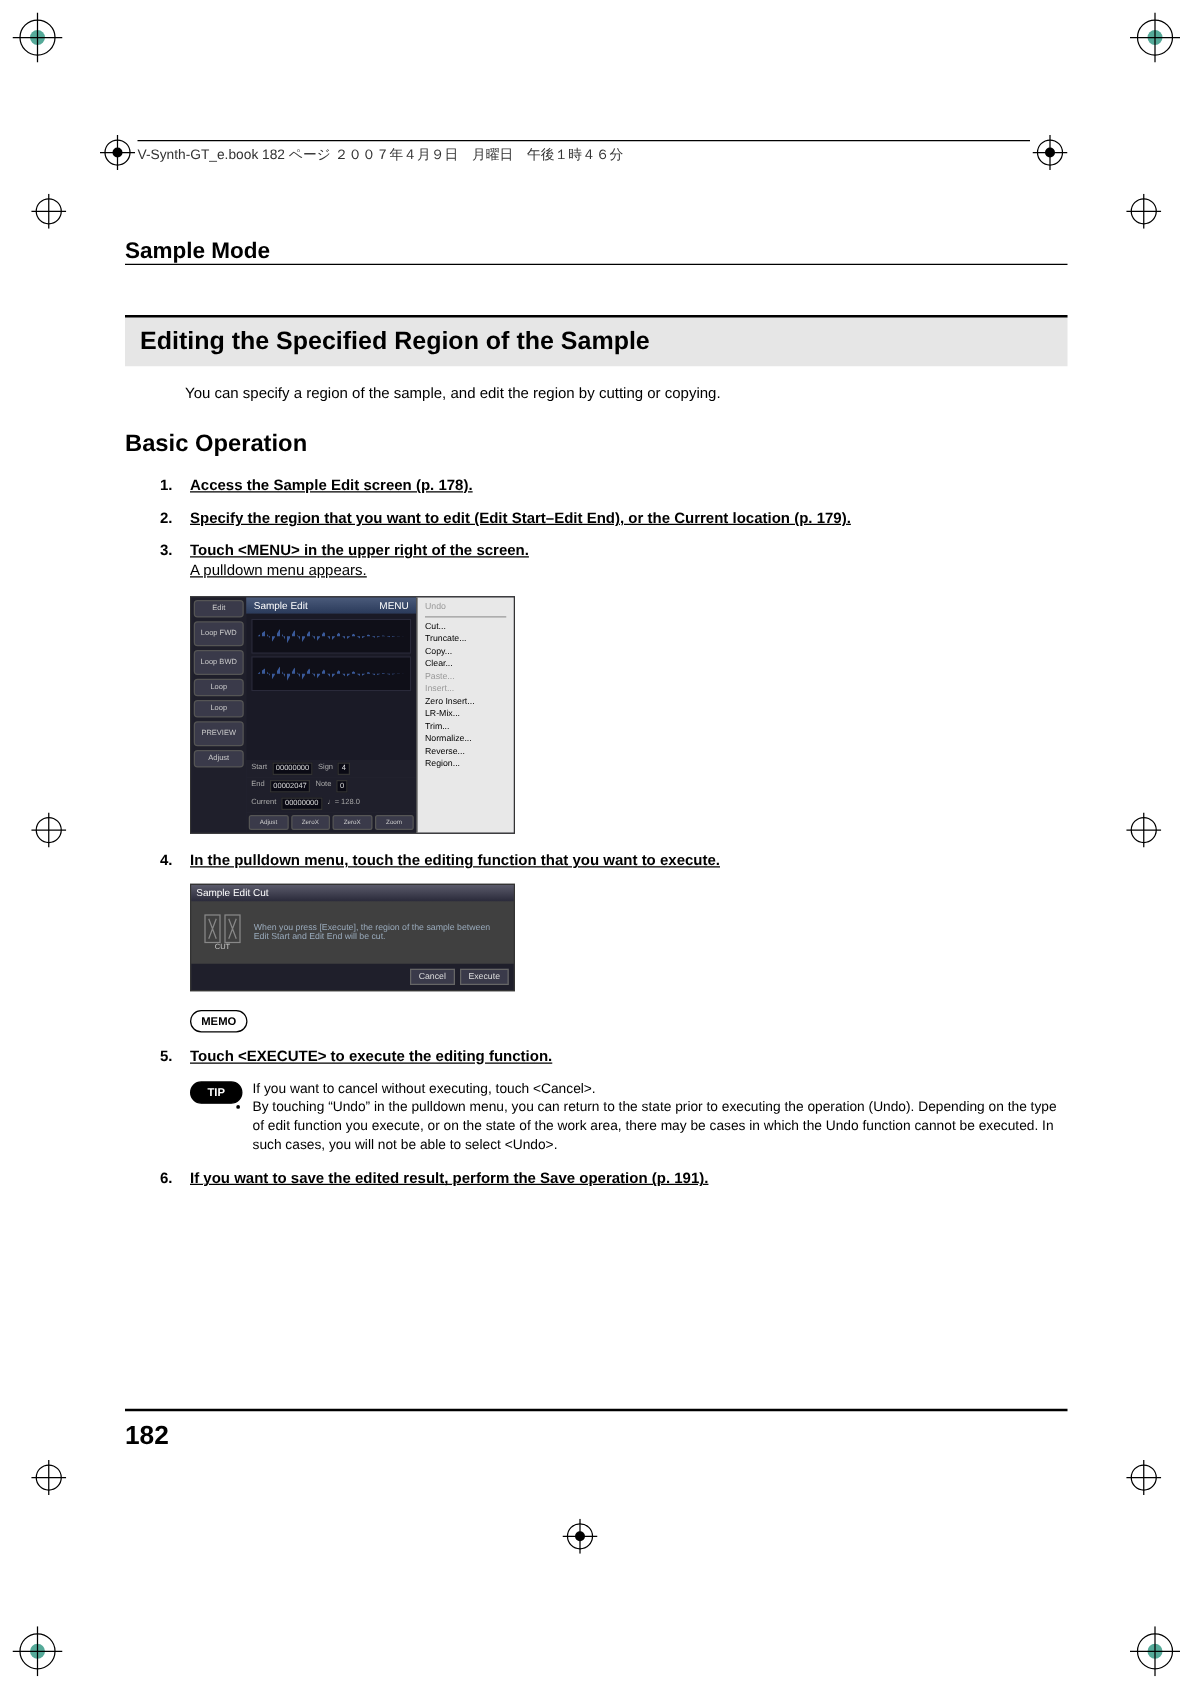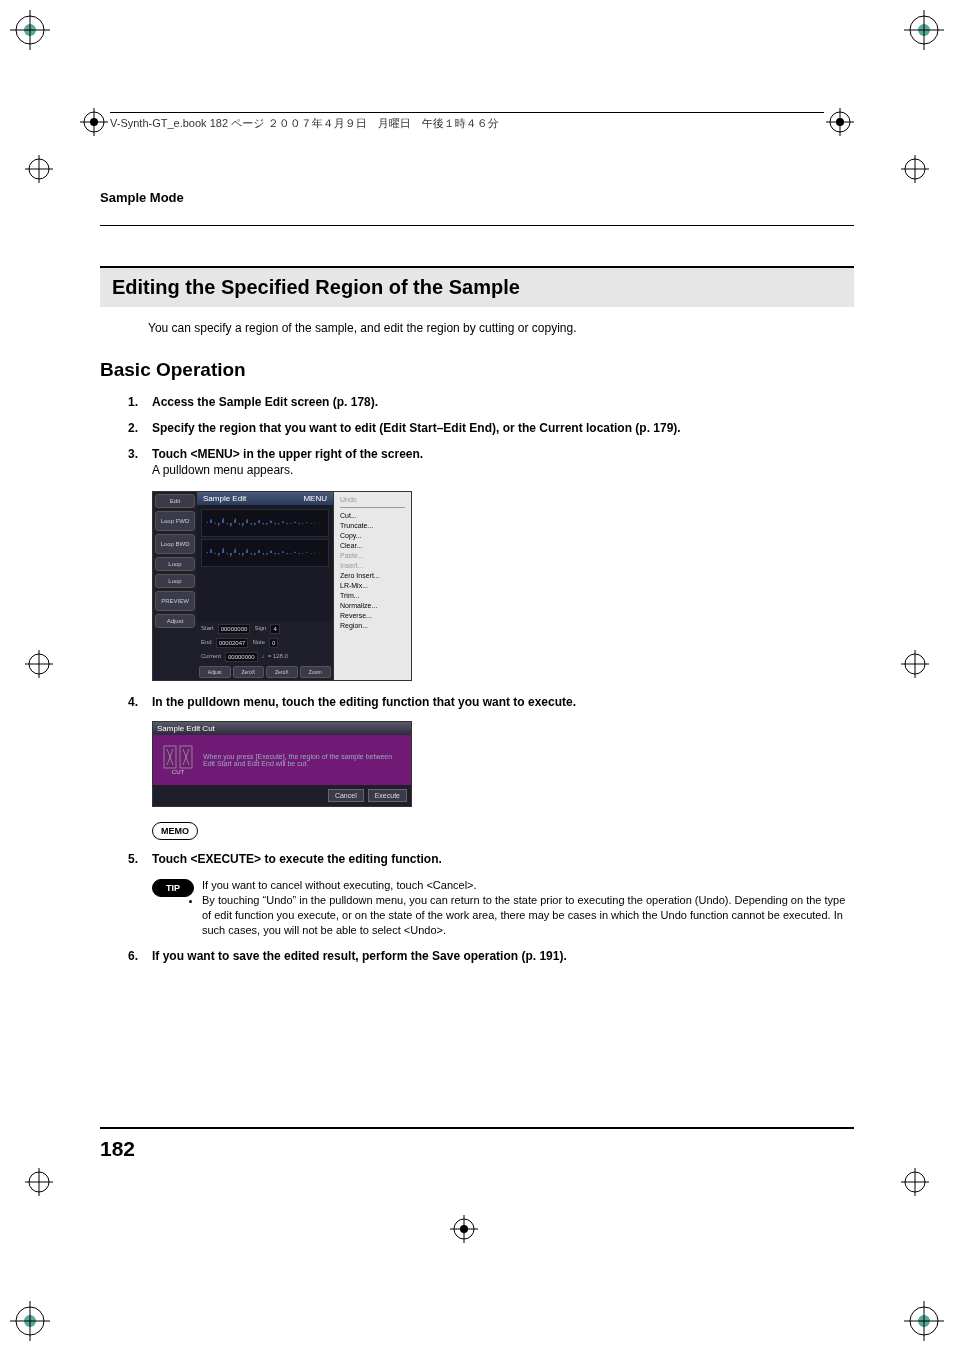--- a/index.html
+++ b/index.html
@@ -55,22 +55,22 @@
   }
 
   .page {
     position: absolute;
     top: 190px;
     left: 100px;
     width: 754px;
   }
   .running-head {
     font-weight: bold;
-    font-size: 13px;
-    margin-bottom: 20px;
+    font-size: 18px;
+    margin-bottom: 0;
   }
   .thin-rule {
     border: none;
     border-top: 1px solid #000;
     margin-bottom: 40px;
   }
   .h1-band {
     background: #e6e6e6;
     border-top: 2px solid #000;
     padding: 8px 12px;
@@ -88,21 +88,21 @@
     font-weight: bold;
     margin-bottom: 14px;
   }
   .steps { list-style: none; margin-left: 28px; }
   .step { display: flex; margin-bottom: 10px; font-size: 12px; }
   .step-num {
     font-weight: bold;
     width: 24px;
     flex-shrink: 0;
   }
-  .step-body { flex: 1; }
+  .step-body { flex: 1; text-decoration: underline; }
   .step-body .bold { font-weight: bold; display: block; margin-bottom: 2px; }
   .step-body .plain { display: block; margin-bottom: 4px; }
 
   .figure {
     margin: 8px 0 14px 52px;
     width: 260px;
     border: 1px solid #333;
     background: #2a2a38;
     font-size: 8px;
     color: #ddd;
@@ -202,21 +202,21 @@
     flex-direction: column;
     gap: 3px;
     border-left: 1px solid #333;
   }
   .fig1-menu .mi { white-space: nowrap; }
   .fig1-menu .mi.dim { color: #999; }
   .fig1-menu hr { border: none; border-top: 1px solid #999; margin: 1px 0; }
 
   .fig2 {
     width: 260px;
-    background: #701a75;
+    background: #404040;
     border: 1px solid #333;
   }
   .fig2-title {
     background: linear-gradient(#5a5a6a,#2a2a3a);
     color: #fff;
     font-size: 8px;
     padding: 2px 4px;
   }
   .fig2-body {
     display: flex;

